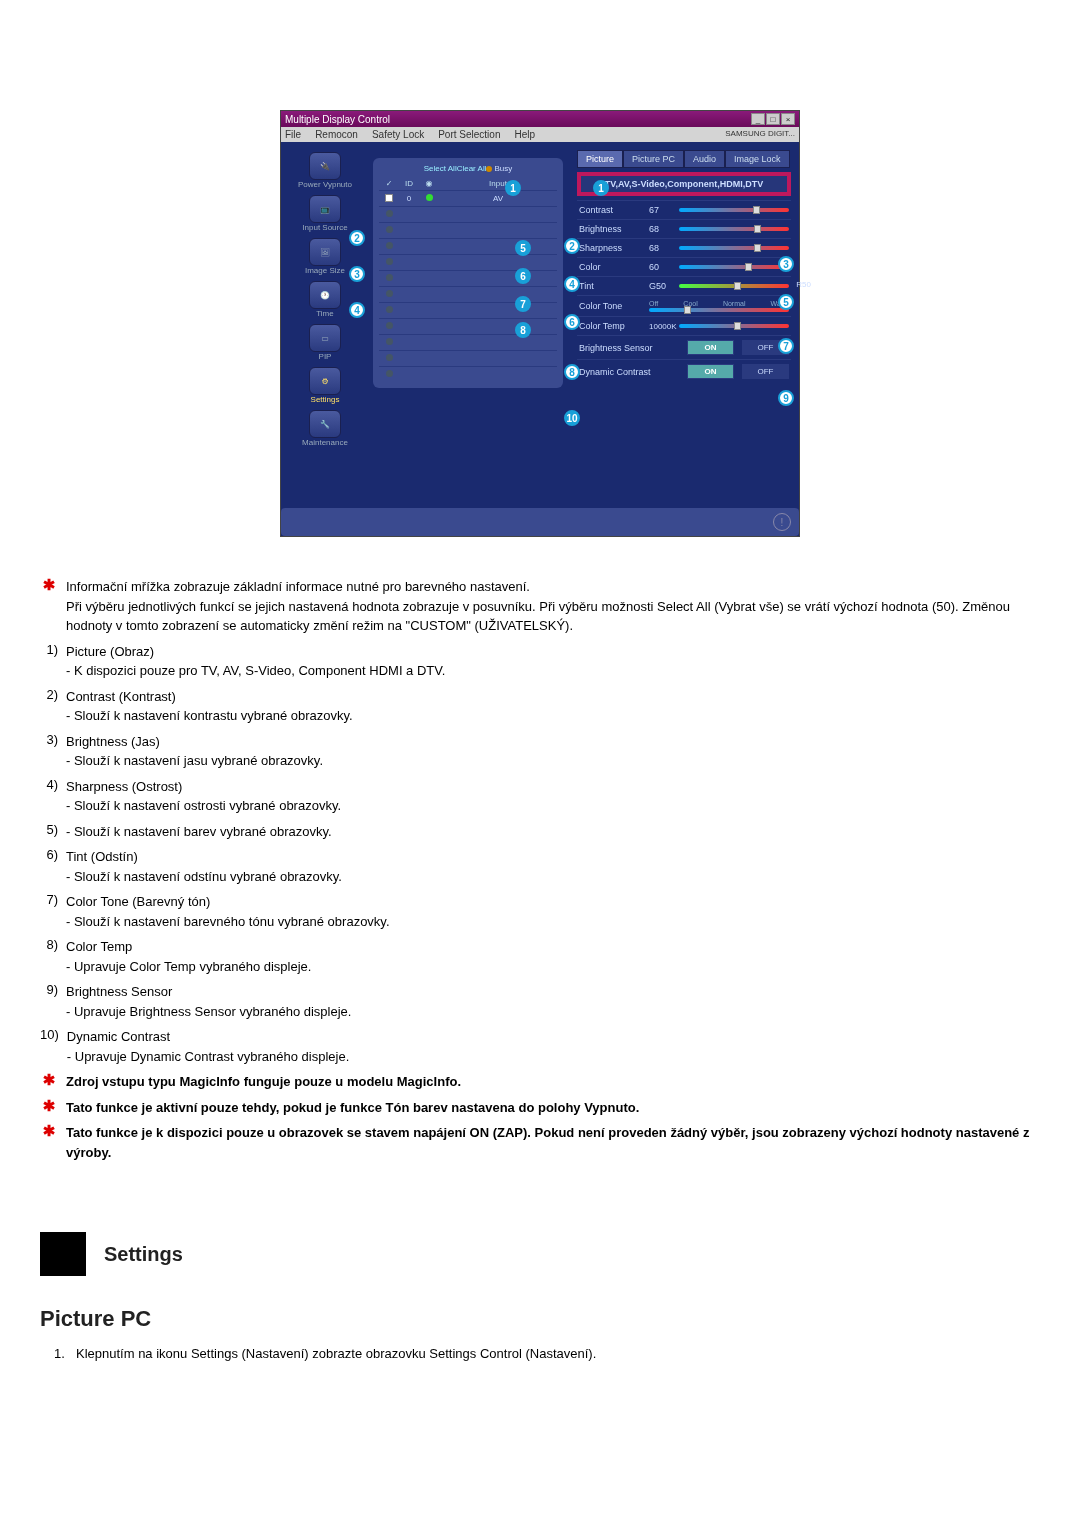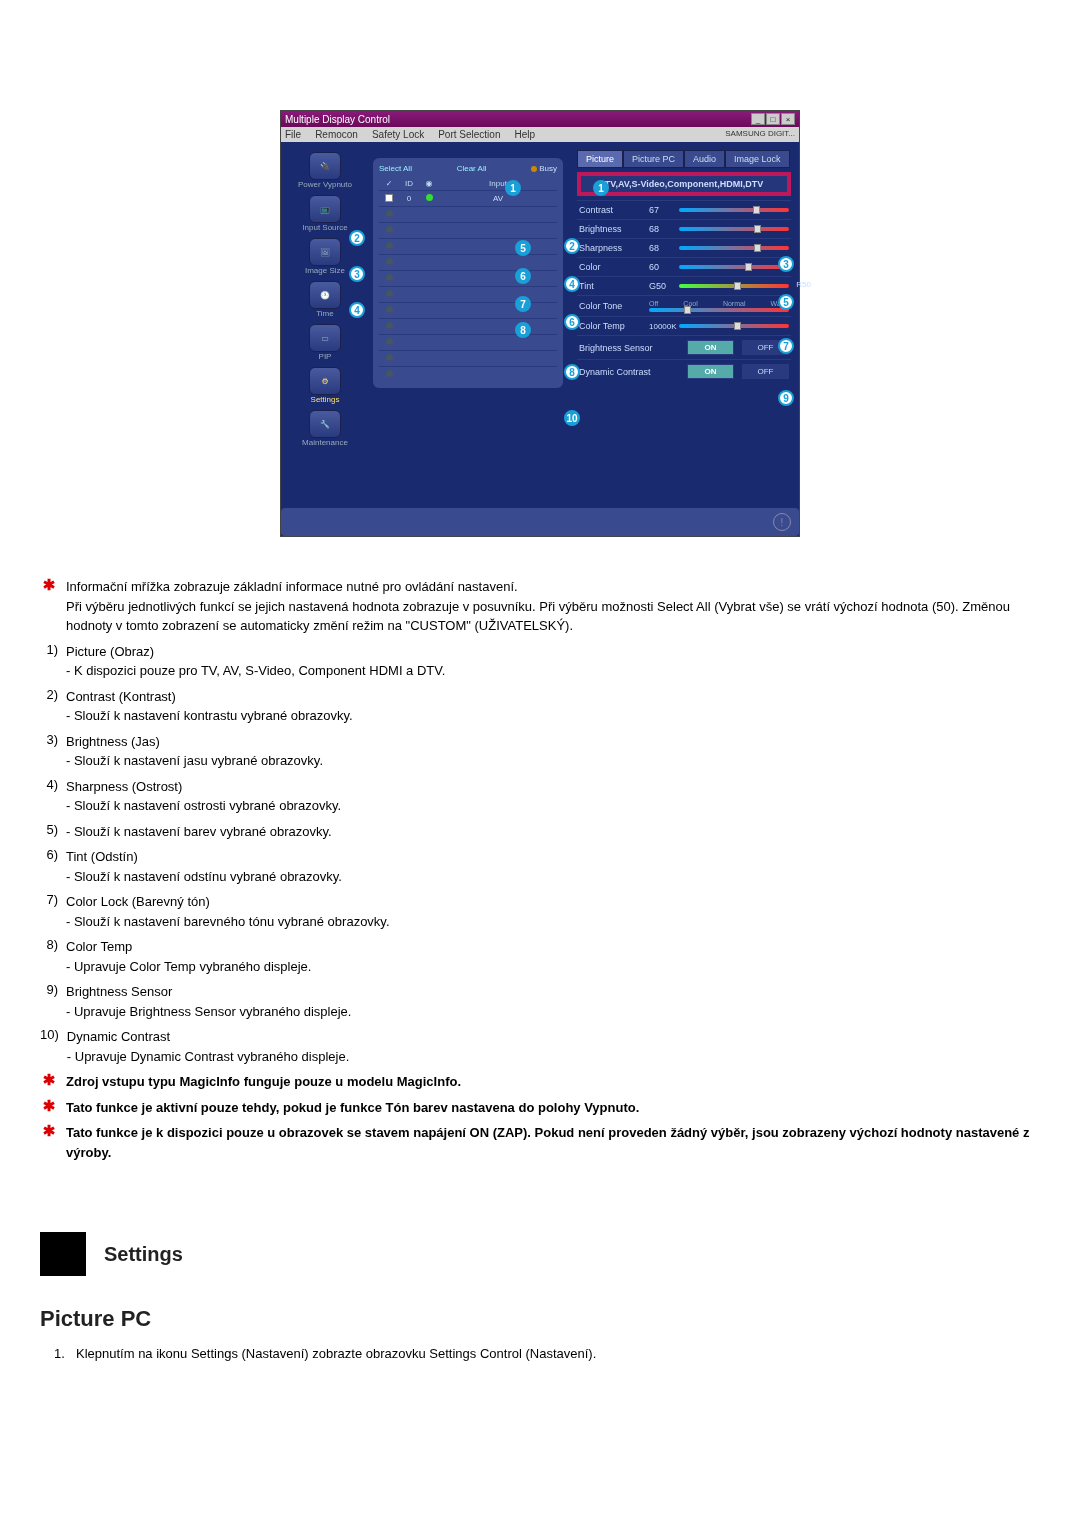--- a/index.html
+++ b/index.html
@@ -17,21 +17,21 @@
   .brand { margin-left: auto; font-size: 8px; color: #555; }
   
   .app-body { display: flex; background: #1a2a6f; min-height: 360px; }
   
   .sidebar { width: 88px; display: flex; flex-direction: column; align-items: center; padding-top: 10px; gap: 6px; }
   .side-item { width: 60px; display: flex; flex-direction: column; align-items: center; font-size: 8px; color: #9ab; }
   .side-item.active { color: #ffe066; }
   .side-icon { width: 32px; height: 28px; background: linear-gradient(#4a5a9f, #2a3a7f); border-radius: 6px; border: 1px solid #1a2050; display:flex; align-items:center; justify-content:center; }
   
   .center-col { width: 190px; background: #3a4a8f; border-radius: 6px; margin: 8px 0 8px 0; padding: 6px; font-size: 9px; color: #cdf; }
-  .center-top { display:flex; justify-content:space-between; margin-bottom:4px; align-items:center; }
+  .center-top { display:flex; justify-content:center; margin-bottom:4px; align-items:center; }
   .center-btn { font-size: 8px; color: #9ef; }
   .busy { font-size: 8px; color:#cdf; display:flex; align-items:center; gap:2px; }
   .busy-dot { width:6px; height:6px; border-radius:50%; background:#c80; display:inline-block; }
   .grid-head { display:grid; grid-template-columns: 20px 20px 20px 1fr; font-size:8px; color:#bde; text-align:center; padding:2px 0; }
   .grid-row { display:grid; grid-template-columns: 20px 20px 20px 1fr; border-top:1px solid #2a3a7f; padding:2px 0; text-align:center; font-size:8px; min-height:16px; align-items:center;}
   .check { width:8px; height:8px; border:1px solid #888; background:#fff; display:inline-block; }
   .dot0 { width:7px; height:7px; border-radius:50%; display:inline-block; }
   .dot0.g { background:#3d3; }
   .dot0.e { background:#456; }
   
@@ -328,21 +328,21 @@
       <div class="footer-bar">
         <div class="footer-icon">!</div>
       </div>
     </div>
   </div>
 
   <div class="text-section">
     <div class="star-row">
       <div class="star">✱</div>
       <div class="star-text">
-        <span>Informační mřížka zobrazuje základní informace nutné pro ovládání nastavení.</span><br>
+        <span>Informační mřížka zobrazuje základní informace nutné pro barevného nastavení.</span><br>
         <span>Při výběru jednotlivých funkcí se jejich nastavená hodnota zobrazuje v posuvníku. Při výběru možnosti Select All (Vybrat vše) se vrátí výchozí hodnota (50). Změnou hodnoty v tomto zobrazení se automaticky změní režim na "CUSTOM" (UŽIVATELSKÝ).</span>
       </div>
     </div>
 
     <div id="num-list">
         <div class="num-row">
           <div class="num-col">1)</div>
           <div class="num-body">
             <div>Picture (Obraz)</div>
             <div>- K dispozici pouze pro TV, AV, S-Video, Component HDMI a DTV.</div>
@@ -378,21 +378,21 @@
         <div class="num-row">
           <div class="num-col">6)</div>
           <div class="num-body">
             <div>Tint (Odstín)</div>
             <div>- Slouží k nastavení odstínu vybrané obrazovky.</div>
           </div>
         </div>
         <div class="num-row">
           <div class="num-col">7)</div>
           <div class="num-body">
-            <div>Color Lock (Barevný tón)</div>
+            <div>Color Tone (Barevný tón)</div>
             <div>- Slouží k nastavení barevného tónu vybrané obrazovky.</div>
           </div>
         </div>
         <div class="num-row">
           <div class="num-col">8)</div>
           <div class="num-body">
             <div>Color Temp</div>
             <div>- Upravuje Color Temp vybraného displeje.</div>
           </div>
         </div>

